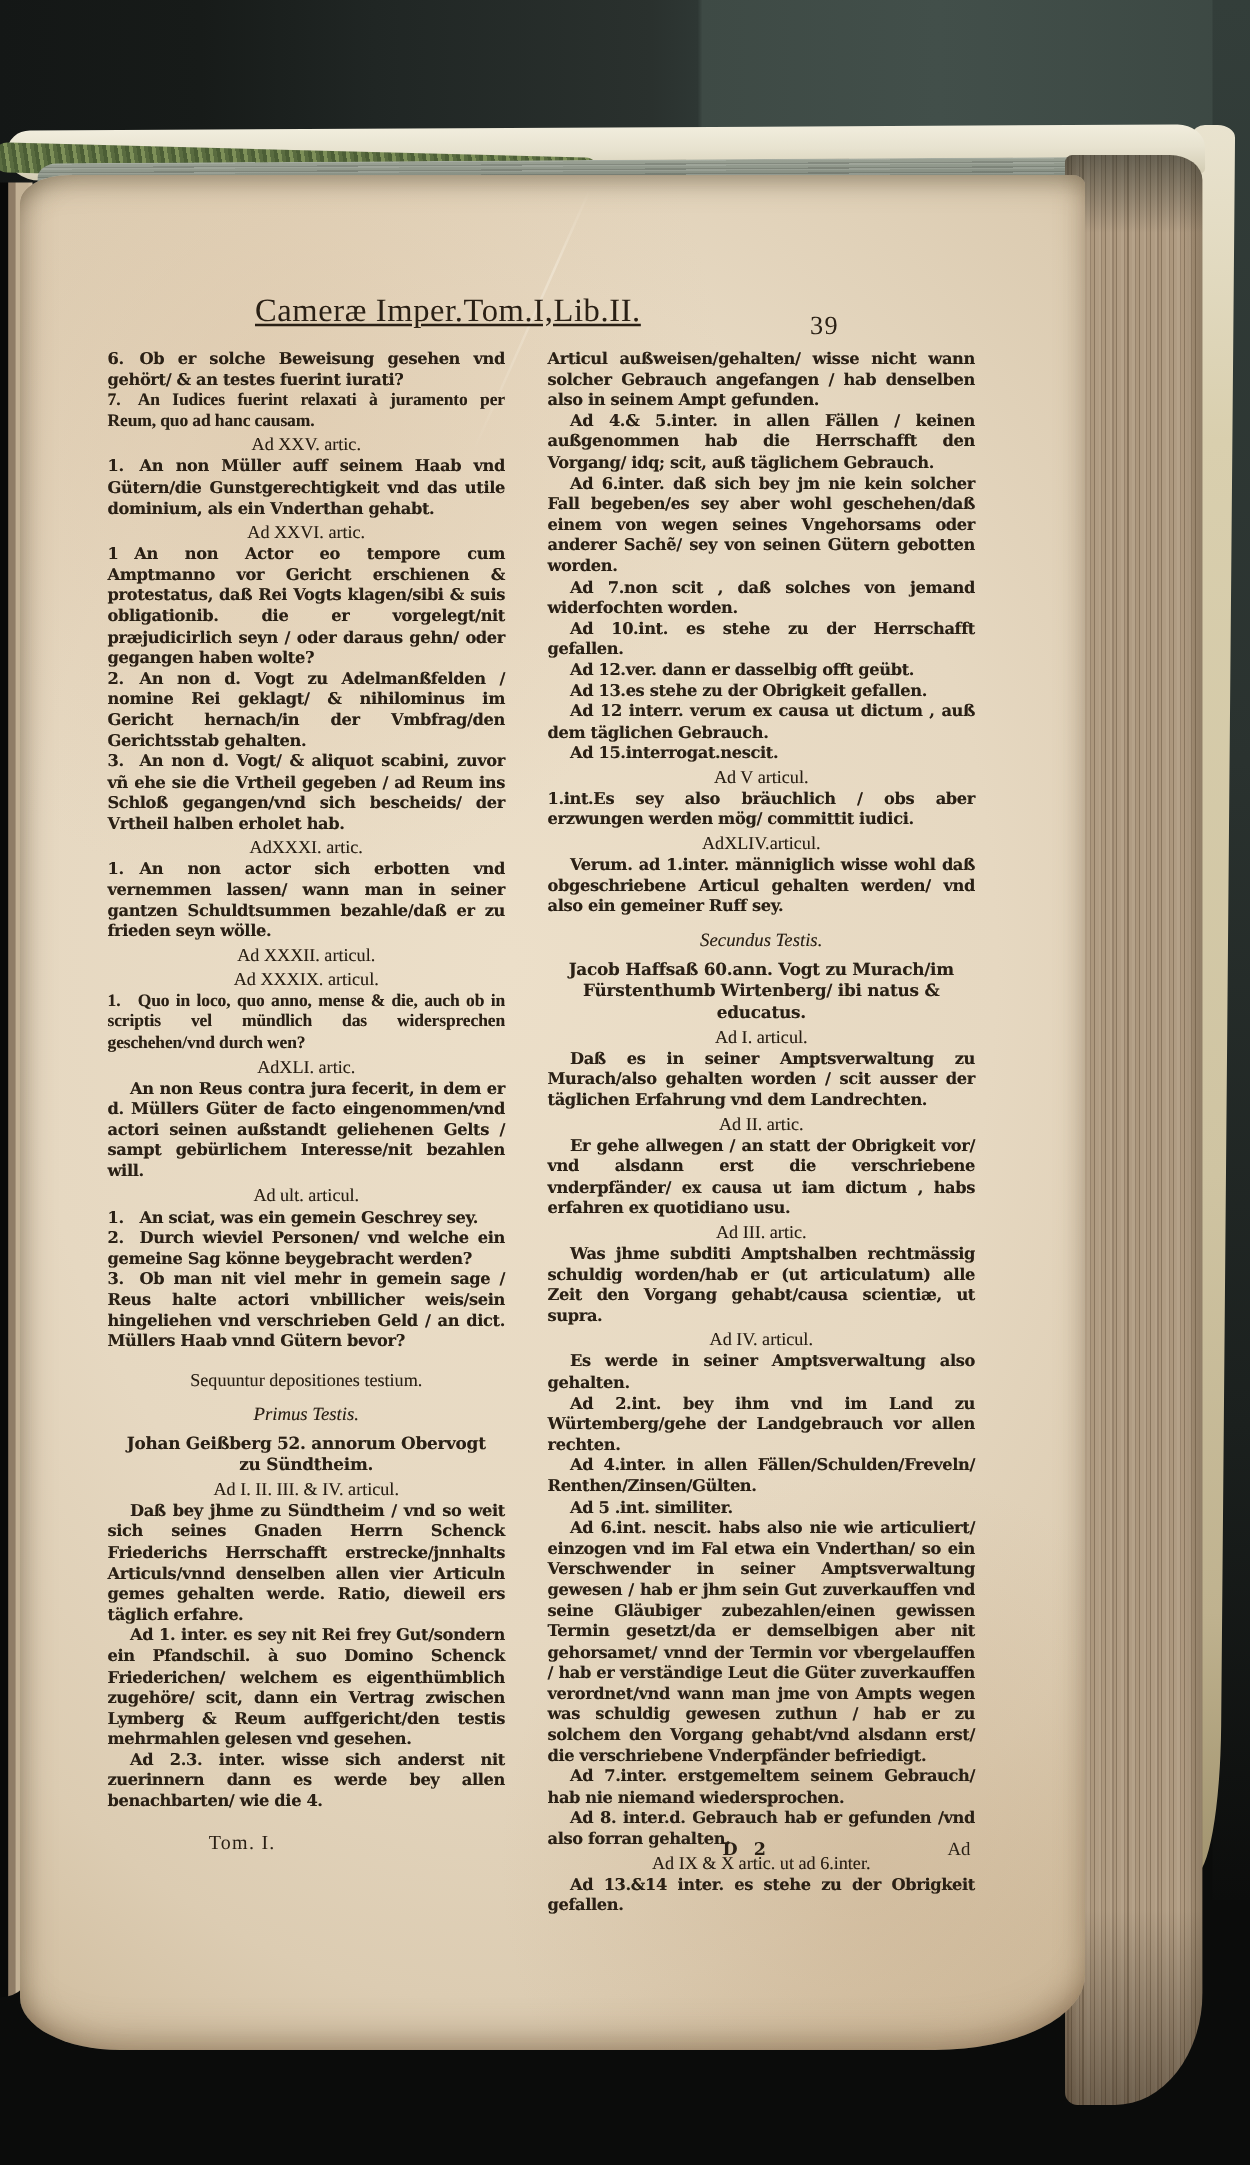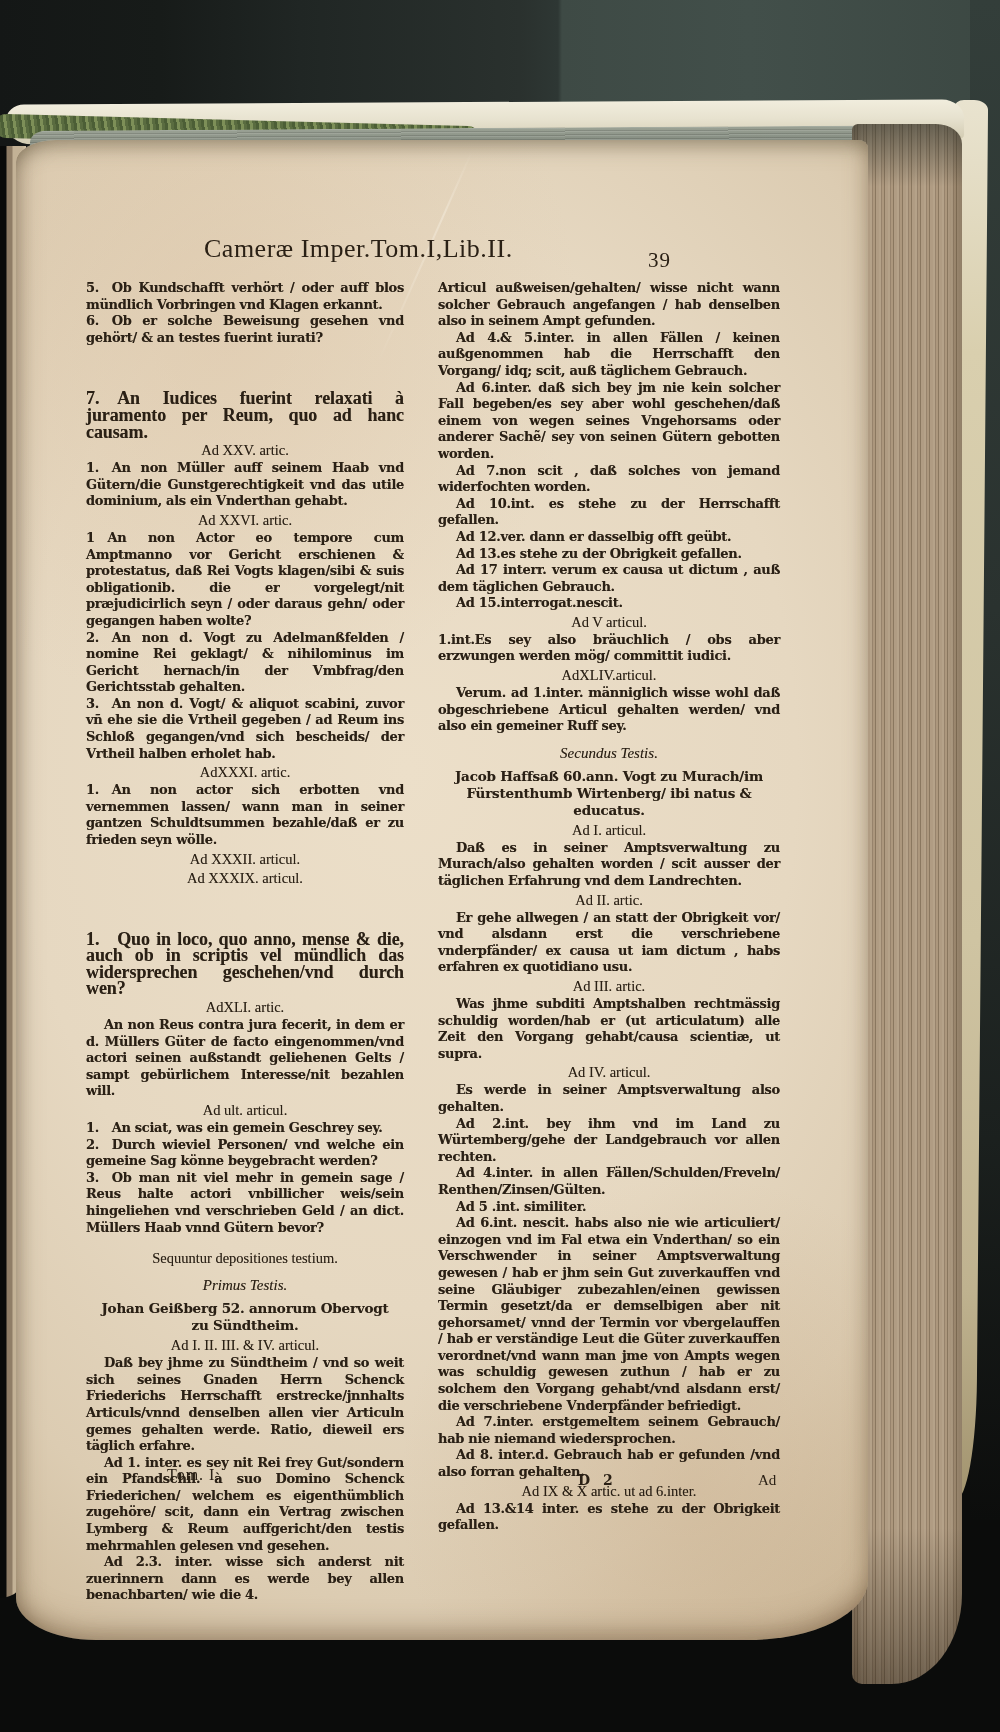--- a/index.html
+++ b/index.html
@@ -48,30 +48,30 @@
       radial-gradient(50% 30% at 80% 90%,rgba(190,158,120,.3) 0%,rgba(0,0,0,0) 70%),
       radial-gradient(95% 75% at 46% 42%,#ecdfc9 0%,var(--page) 48%,#dcccb2 74%,#d0bd9f 90%,var(--page-edge) 100%);
     border-radius:40px 10px 120px 80px/22px 8px 60px 42px;
     box-shadow:inset 0 16px 22px -12px rgba(95,85,62,.55),inset 16px 0 26px -16px rgba(90,70,45,.5),
       inset -14px 0 24px -14px rgba(120,95,68,.4),inset 0 -24px 28px -16px rgba(115,90,62,.5);}
 
   .crease{position:absolute;left:408px;top:2px;width:2px;height:230px;
     background:linear-gradient(180deg,rgba(252,248,238,0),rgba(252,248,238,.35) 30%,rgba(252,248,238,.12) 80%,rgba(252,248,238,0));
     transform:rotate(24deg);}
 
-  .running-title{position:absolute;left:188px;top:94px;font:400 26px/30px "Liberation Serif",serif;letter-spacing:.5px;}
+  .running-title{position:absolute;left:188px;top:94px;font:400 26px/30px "Liberation Serif",serif;letter-spacing:.5px;text-decoration:underline;}
   .page-number{position:absolute;left:632px;top:108px;font:400 21px/24px "Liberation Serif",serif;letter-spacing:1px;}
 
   .col{position:absolute;top:140px;}
   .col-left{left:70px;width:318px;}
   .col-right{left:422px;width:342px;}
 
   .par{font:700 13px/16.6px "DejaVu Serif",serif;letter-spacing:-.3px;text-align:justify;
     text-shadow:0 0 .5px rgba(42,32,21,.45);}
-  .par.a{font-family:"Liberation Serif",serif;font-weight:600;letter-spacing:-.1px;font-size:18px;margin-top:44px;}
+  .par.a{font-family:"Liberation Serif",serif;font-weight:600;letter-spacing:-.1px;font-size:14px;}
   .ind{text-indent:18px;}
   .ln{text-align:center;text-shadow:0 0 .4px rgba(42,32,21,.4);}
   .h{font:400 14.5px/18px "Liberation Serif",serif;margin:1px 0;}
   .hsp{margin:13px 0 8px;}
   .hm{}
   .hi{font:italic 400 15px/18px "Liberation Serif",serif;margin:9px 0 6px;}
   .cf{font:700 13.5px/17px "DejaVu Serif",serif;letter-spacing:-.2px;margin:4px 14px 2px;}
 
   .tomus{position:absolute;left:151px;top:1326px;font:400 16px/18px "Liberation Serif",serif;letter-spacing:1px;}
   .signature{position:absolute;left:562px;top:1332px;font:700 14px/16px "DejaVu Serif",serif;letter-spacing:4px;}
@@ -91,21 +91,20 @@
   <div class="fore-edge"></div>
   <div class="gutter"></div>
 
   <div class="page">
     <div class="crease"></div>
 
     <div class="running-title">Cameræ Imper.Tom.I,Lib.II.</div>
     <div class="page-number">39</div>
 
     <div class="col col-left">
-        <div class="par f">5. Ob Kundschafft verhört / oder auff blos mündlich Vorbringen vnd Klagen erkannt.</div>
         <div class="par f">6. Ob er solche Beweisung gesehen vnd gehört/ &amp; an testes fuerint iurati?</div>
         <div class="par a">7. An Iudices fuerint relaxati à juramento per Reum, quo ad hanc causam.</div>
         <div class="ln h">Ad XXV. artic.</div>
         <div class="par f">1. An non Müller auff seinem Haab vnd Gütern/die Gunstgerechtigkeit vnd das utile dominium, als ein Vnderthan gehabt.</div>
         <div class="ln h">Ad XXVI. artic.</div>
         <div class="par f">1 An non Actor eo tempore cum Amptmanno vor Gericht erschienen &amp; protestatus, daß Rei Vogts klagen/sibi &amp; suis obligationib. die er vorgelegt/nit præjudicirlich seyn / oder daraus gehn/ oder gegangen haben wolte?</div>
         <div class="par f">2. An non d. Vogt zu Adelmanßfelden / nomine Rei geklagt/ &amp; nihilominus im Gericht hernach/in der Vmbfrag/den Gerichtsstab gehalten.</div>
         <div class="par f">3. An non d. Vogt/ &amp; aliquot scabini, zuvor vñ ehe sie die Vrtheil gegeben / ad Reum ins Schloß gegangen/vnd sich bescheids/ der Vrtheil halben erholet hab.</div>
         <div class="ln h">AdXXXI. artic.</div>
         <div class="par f">1. An non actor sich erbotten vnd vernemmen lassen/ wann man in seiner gantzen Schuldtsummen bezahle/daß er zu frieden seyn wölle.</div>
@@ -127,21 +126,21 @@
         <div class="par f ind">Ad 2.3. inter. wisse sich anderst nit zuerinnern dann es werde bey allen benachbarten/ wie die 4.</div>
       </div>
     <div class="col col-right">
         <div class="par f">Articul außweisen/gehalten/ wisse nicht wann solcher Gebrauch angefangen / hab denselben also in seinem Ampt gefunden.</div>
         <div class="par f ind">Ad 4.&amp; 5.inter. in allen Fällen / keinen außgenommen hab die Herrschafft den Vorgang/ idq; scit, auß täglichem Gebrauch.</div>
         <div class="par f ind">Ad 6.inter. daß sich bey jm nie kein solcher Fall begeben/es sey aber wohl geschehen/daß einem von wegen seines Vngehorsams oder anderer Sachẽ/ sey von seinen Gütern gebotten worden.</div>
         <div class="par f ind">Ad 7.non scit , daß solches von jemand widerfochten worden.</div>
         <div class="par f ind">Ad 10.int. es stehe zu der Herrschafft gefallen.</div>
         <div class="par f ind">Ad 12.ver. dann er dasselbig offt geübt.</div>
         <div class="par f ind">Ad 13.es stehe zu der Obrigkeit gefallen.</div>
-        <div class="par f ind">Ad 17 interr. verum ex causa ut dictum , auß dem täglichen Gebrauch.</div>
+        <div class="par f ind">Ad 12 interr. verum ex causa ut dictum , auß dem täglichen Gebrauch.</div>
         <div class="par f ind">Ad 15.interrogat.nescit.</div>
         <div class="ln h">Ad V articul.</div>
         <div class="par f">1.int.Es sey also bräuchlich / obs aber erzwungen werden mög/ committit iudici.</div>
         <div class="ln h">AdXLIV.articul.</div>
         <div class="par f ind">Verum. ad 1.inter. männiglich wisse wohl daß obgeschriebene Articul gehalten werden/ vnd also ein gemeiner Ruff sey.</div>
         <div class="ln hi">Secundus Testis.</div>
         <div class="ln cf">Jacob Haffsaß 60.ann. Vogt zu Murach/im Fürstenthumb Wirtenberg/ ibi natus &amp; educatus.</div>
         <div class="ln h hm">Ad I. articul.</div>
         <div class="par f ind">Daß es in seiner Amptsverwaltung zu Murach/also gehalten worden / scit ausser der täglichen Erfahrung vnd dem Landrechten.</div>
         <div class="ln h">Ad II. artic.</div>

